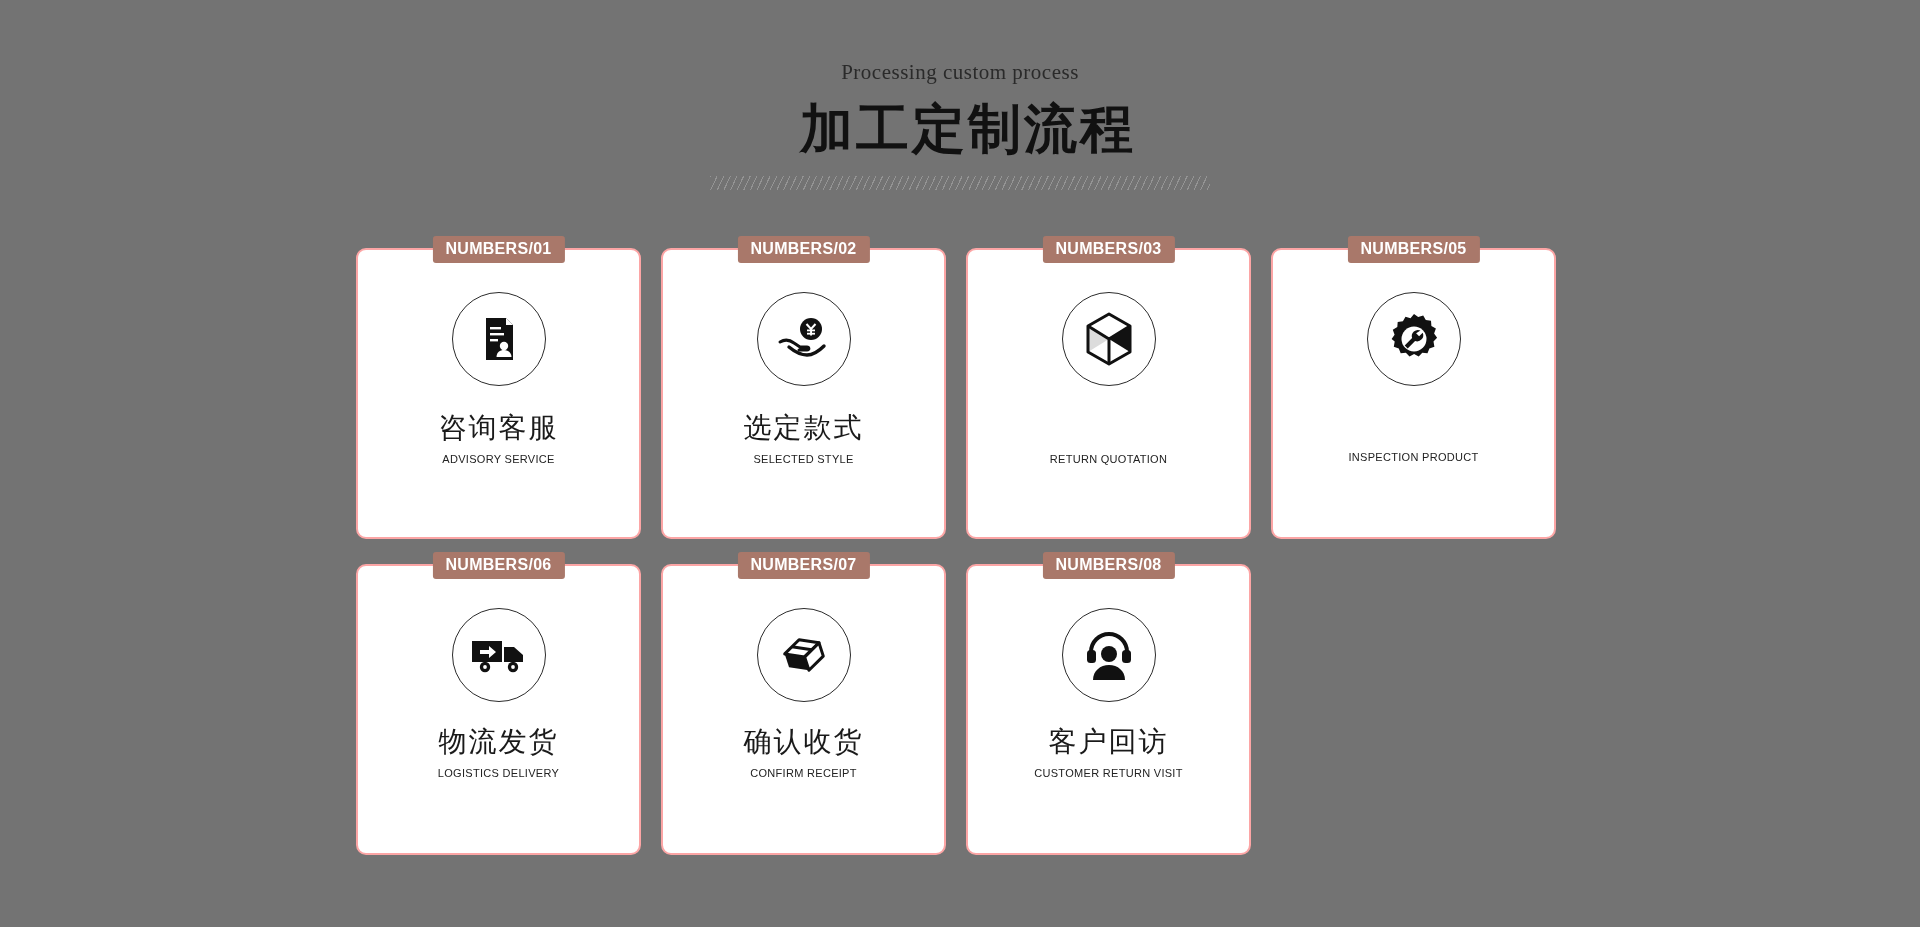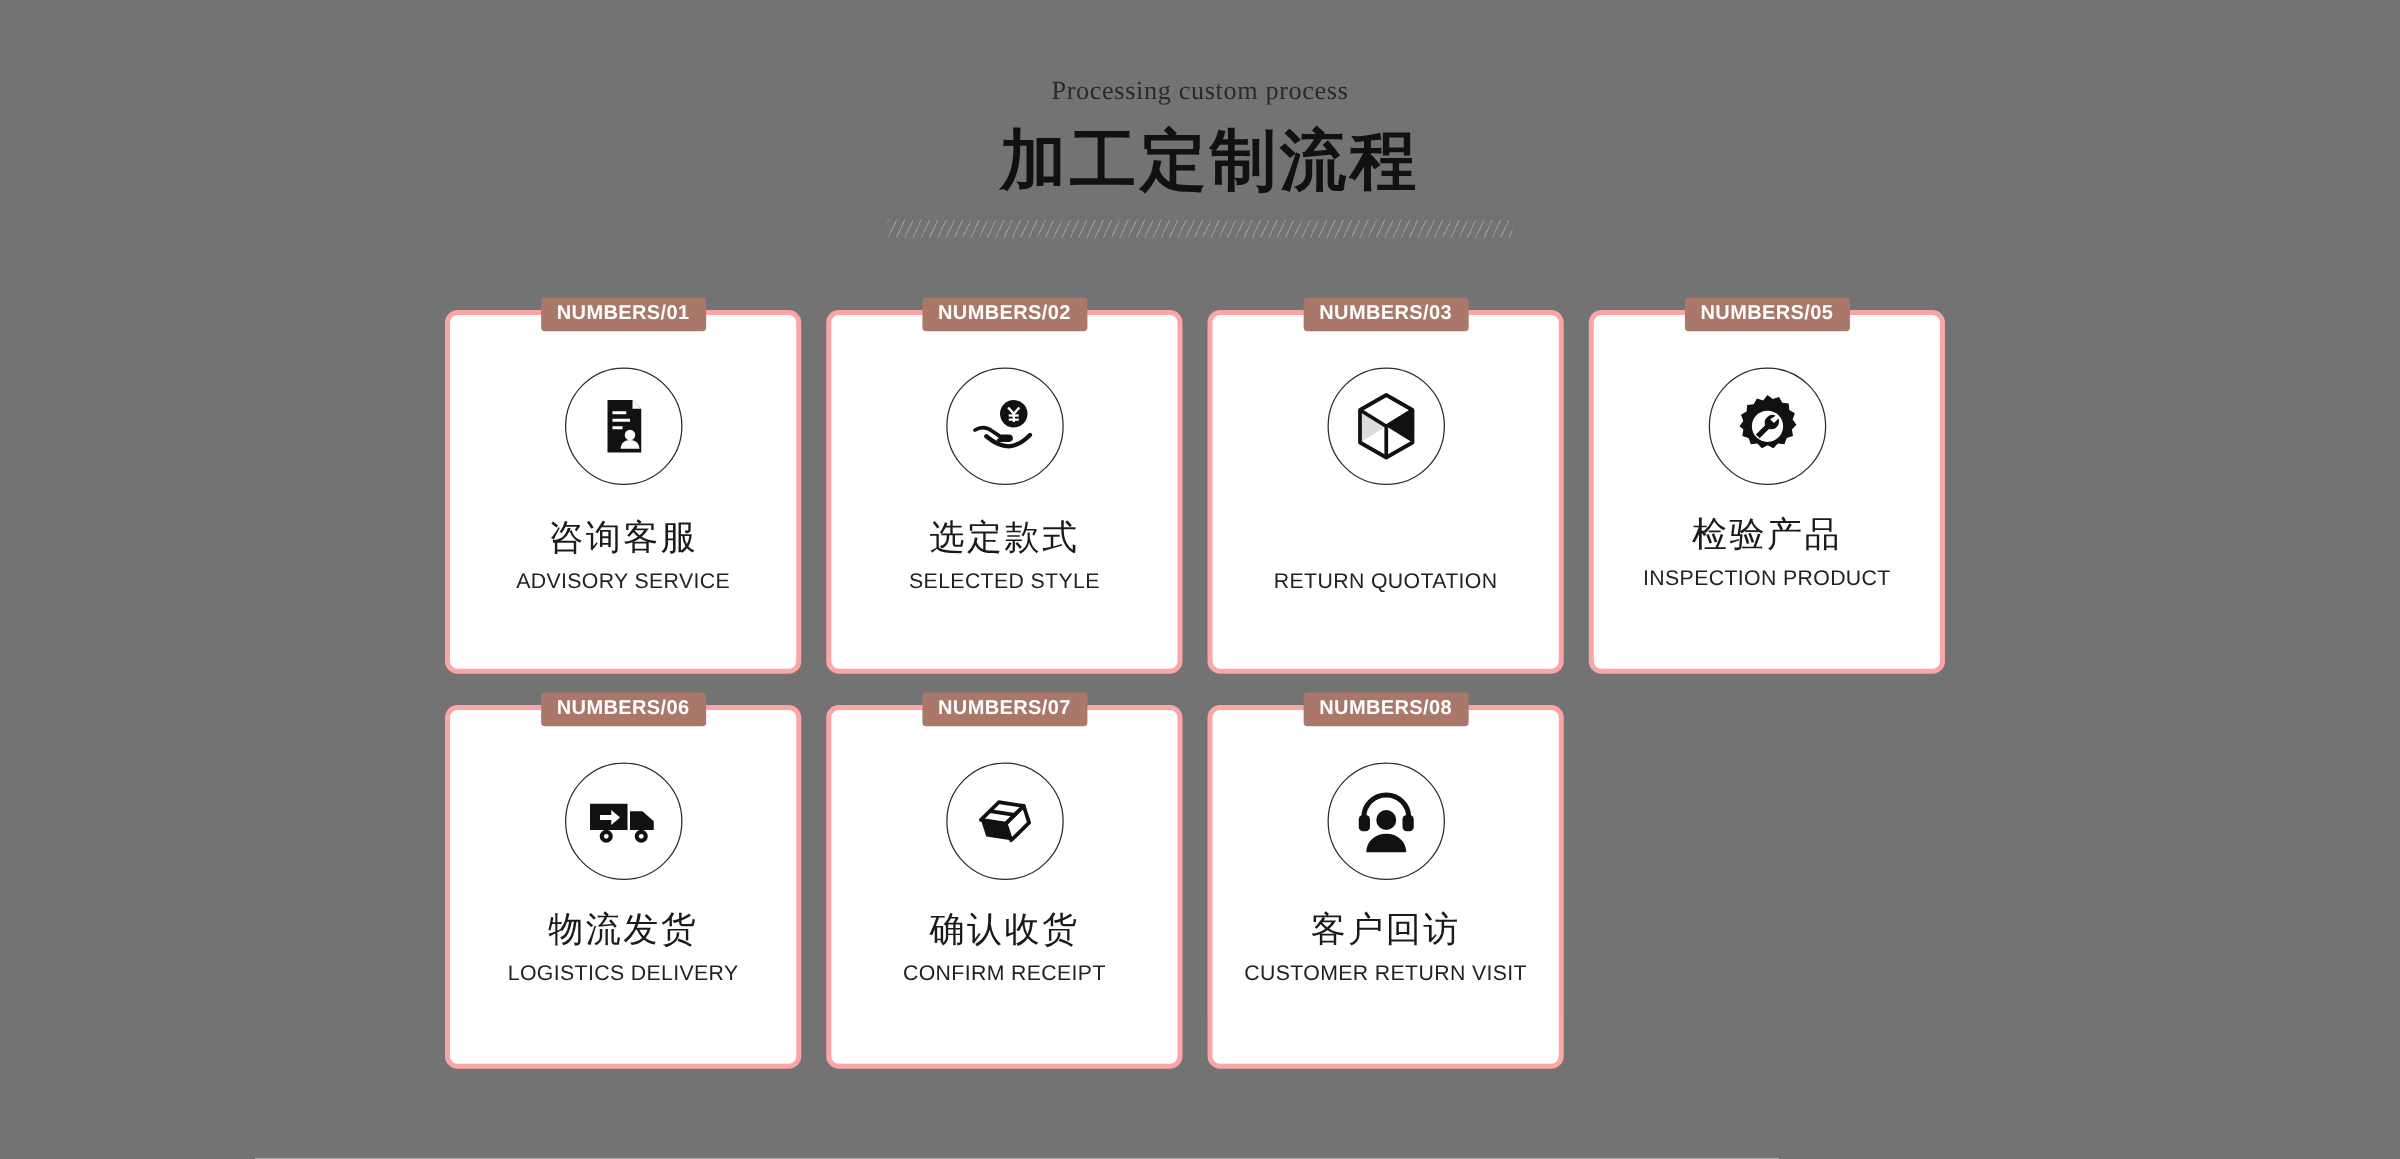--- a/index.html
+++ b/index.html
@@ -63,21 +63,21 @@
     width: 1208px;
     display: grid;
     grid-template-columns: repeat(4, 285px);
     grid-column-gap: 20px;
     grid-row-gap: 25px;
   }
   .card {
     position: relative;
     width: 285px;
     height: 291px;
-    border: 4px solid #fca5a5;
+    border: 2px solid #fca5a5;
     border-radius: 10px;
     background: #ffffff;
     box-sizing: border-box;
   }
   .badge {
     position: absolute;
     top: -14px;
     left: 50%;
     transform: translateX(-50%);
     background: #a9786a;
@@ -115,21 +115,21 @@
     letter-spacing: 2px;
     color: #1a1a1a;
     line-height: 1.25;
   }
   .title-en {
     position: absolute;
     top: 202px;
     left: 0;
     right: 0;
     text-align: center;
-    font-size: 17px;
+    font-size: 11px;
     letter-spacing: .3px;
     color: #222222;
     line-height: 1.3;
   }
   .row2 .title-cn { top: 158px; }
   .row2 .title-en { top: 200px; }
 </style>
 </head>
 <body>
 
@@ -193,21 +193,20 @@
 
     <div class="card row2">
       <div class="badge">NUMBERS/05</div>
       <div class="icon-wrap">
         <svg width="54" height="54" viewBox="0 0 54 54" fill="none">
           <path d="M27 2l4.2 3.1 5-1.6 2.6 4.6 5.2.6.4 5.2 4.5 2.7-1.8 4.9 3 4.3-3.6 3.8.9 5.2-5 1.6-1.9 4.9-5.2-.5-3.6 3.8-4.6-2.5-4.6 2.5-3.6-3.8-5.2.5-1.9-4.9-5-1.6.9-5.2L4.6 27l3-4.3-1.8-4.9 4.5-2.7.4-5.2 5.2-.6 2.6-4.6 5 1.6z" fill="#111"></path>
           <circle cx="27" cy="27" r="12.5" fill="#fff"></circle>
           <path d="M33.5 18.5a6.2 6.2 0 0 0-8.4 7.6l-7.4 7.4 3 3 7.4-7.4a6.2 6.2 0 0 0 7.6-8.4l-3.6 3.6-3-3z" fill="#111"></path>
         </svg>
       </div>
-      <div class="title-cn">检验产品</div>
       <div class="title-en">INSPECTION PRODUCT</div>
     </div>
 
     <div class="card row2">
       <div class="badge">NUMBERS/06</div>
       <div class="icon-wrap">
         <svg width="58" height="44" viewBox="0 0 58 44" fill="none">
           <rect x="2" y="8" width="30" height="21" fill="#111"></rect>
           <path d="M34 14h10l9 8v7H34z" fill="#111"></path>
           <circle cx="15" cy="34" r="5.2" fill="#111"></circle>

